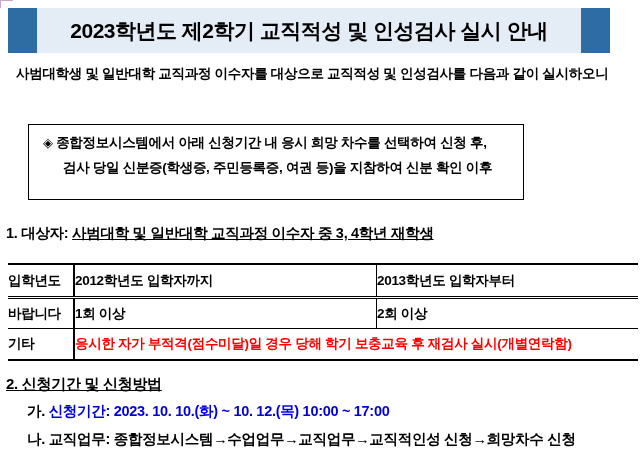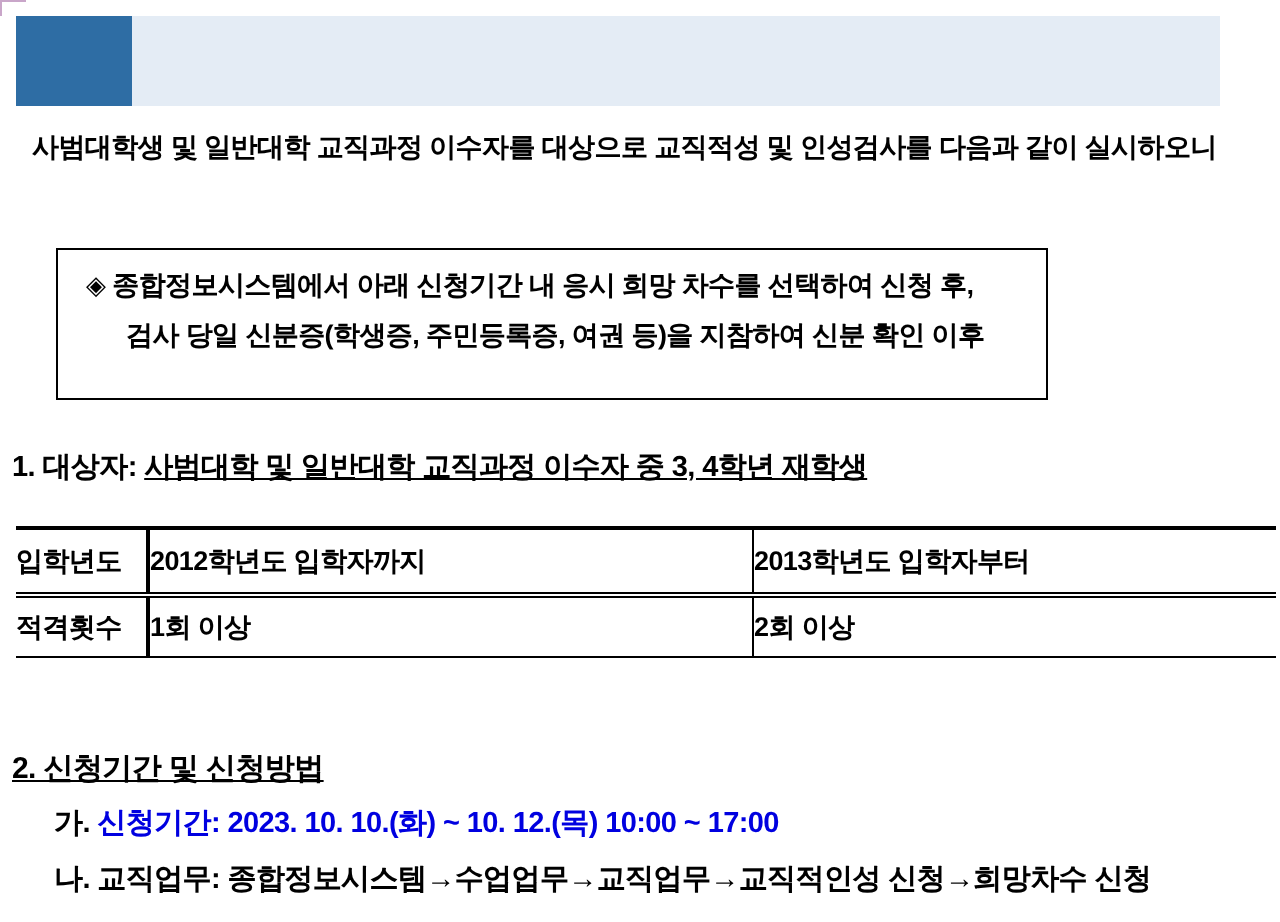--- a/index.html
+++ b/index.html
@@ -76,20 +76,21 @@
   }
   .blue-text{color:#0000e0;}
 </style>
 </head>
 <body>
 
 <div class="artifact-corner"></div>
 
 <div class="title-bar" style="background: rgb(228, 236, 245);">
   <div class="accent-square" style="background: rgb(46, 109, 164);"></div>
+  <div class="title-text">2023학년도 제2학기 교직적성 및 인성검사 실시 안내</div>
   <div class="accent-square" style="background: rgb(46, 109, 164);"></div>
 </div>
 
 <div class="intro">
   <div class="indent">사범대학생 및 일반대학 교직과정 이수자를 대상으로 교직적성 및 인성검사를 다음과 같이 실시하오니</div>
 </div>
 
 <div class="notice-box">
   <div class="notice-line"><span class="bullet">◈</span> <span>종합정보시스템에서 아래 신청기간 내 응시 희망 차수를 선택하여 신청 후,</span></div>
   <div class="notice-line"><span class="hang">검사 당일 신분증(학생증, 주민등록증, 여권 등)을 지참하여 신분 확인 이후</span></div>
@@ -100,23 +101,27 @@
 </div>
 
 <table class="tbl">
   <tbody>
       <tr class="r1">
     <td class="c1">입학년도</td>
     <td class="c2">2012학년도 입학자까지</td>
     <td class="c3">2013학년도 입학자부터</td>
   </tr>
   <tr class="r2">
-    <td class="c1">적격횟수</td>
+    <td class="c1">바랍니다</td>
     <td class="c2">1회 이상</td>
     <td class="c3">2회 이상</td>
+  </tr>
+  <tr class="r3">
+    <td class="c1">기타</td>
+    <td class="merged red-text" colspan="2" style="color: rgb(255, 0, 0);">응시한 자가 부적격(점수미달)일 경우 당해 학기 보충교육 후 재검사 실시(개별연락함)</td>
   </tr>
 </tbody>
   </table>
 
 <div class="section2-heading">2. 신청기간 및 신청방법</div>
 
 <div class="item-a">
   <span>가. </span><span class="blue-text" style="color: rgb(0, 0, 224);">신청기간:</span><span class="blue-text" style="color: rgb(0, 0, 224);"> 2023. 10. 10.(화) ~ 10. 12.(목) 10:00 ~ 17:00</span>
 </div>
 

